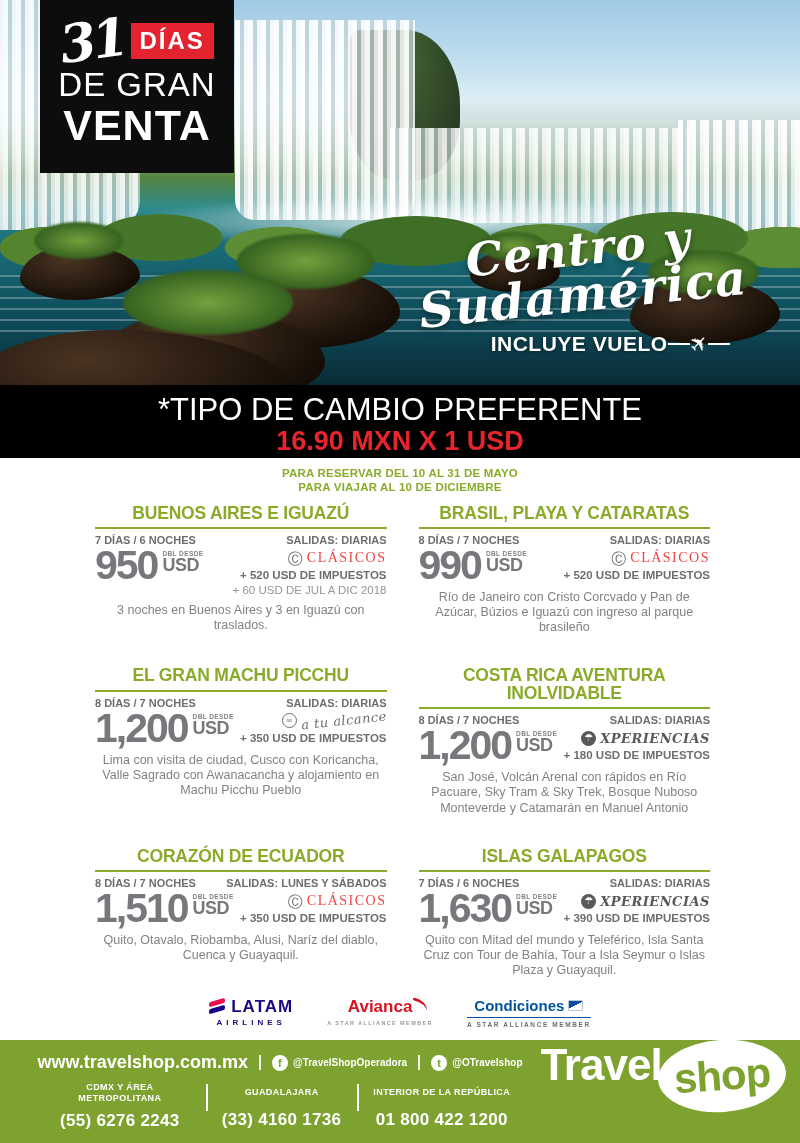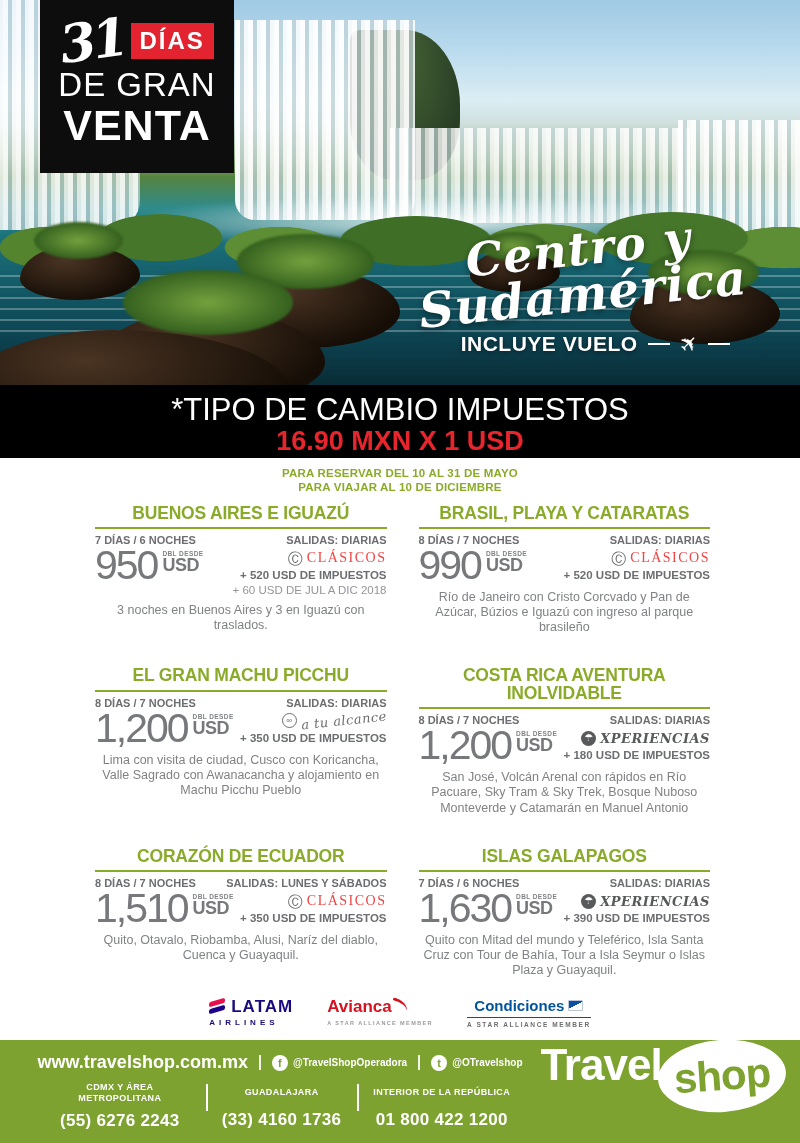--- a/index.html
+++ b/index.html
@@ -54,21 +54,21 @@
     padding:4px 9px; letter-spacing:2px;}
   .badge-l2{ font-size:33px; letter-spacing:1px; font-weight:normal; margin-top:4px;}
   .badge-l3{ font-size:43px; font-weight:bold; letter-spacing:1px; line-height:1;}
 
   
   .hero-title{ position:absolute; right:55px; top:228px; text-align:center; color:#fff;
     font-family:"DejaVu Serif", serif; font-style:italic; font-weight:bold;
     transform:rotate(-6deg); text-shadow:0 2px 6px rgba(0,0,0,.45); line-height:.95;}
   .hero-title .l1{ font-size:46px; letter-spacing:1px;}
   .hero-title .l2{ font-size:48px; letter-spacing:1px;}
-  .hero-sub{ position:absolute; right:70px; top:332px; display:flex; align-items:center; gap:10px; color:#fff;}
+  .hero-sub{ position:absolute; right:70px; top:332px; display:flex; align-items:center; color:#fff;}
   .hero-sub .txt{ font-size:21px; font-weight:bold; letter-spacing:.5px; text-shadow:0 1px 4px rgba(0,0,0,.5);}
   .hero-sub .dash{ width:22px; height:2px; background:#fff;}
   .hero-sub .plane{ font-size:22px; line-height:1; transform:rotate(-45deg);}
 
   
   .band{ width:800px; height:73px; background:#000; color:#fff; text-align:center; padding-top:9px;}
   .band .t1{ font-size:31px; letter-spacing:0; font-weight:normal; line-height:1.05;}
   .band .t2{ font-size:27px; font-weight:bold; color:#e8242c; line-height:1.1;}
 
   .booking{ text-align:center; padding:9px 0 6px; color:#8aab2a; font-weight:bold;
@@ -77,21 +77,21 @@
   
   .cards{ display:grid; grid-template-columns:1fr 1fr; column-gap:30px; row-gap:24px;
     padding:4px 90px 0 95px;gap:32px; }
   .card{ width:100%; }
   .card h3{ color:#8aab2a; font-size:17.5px; font-weight:bold; text-align:center;
     letter-spacing:-.2px; line-height:1; padding-bottom:5px; border-bottom:2.5px solid #8aab2a;}
   .meta{ display:flex; justify-content:space-between; margin-top:5px;
     font-size:11px; font-weight:bold; color:#6d6e71; letter-spacing:0;}
   .price-row{ display:flex; justify-content:space-between; align-items:flex-start; margin-top:3px;}
   .price-left{ display:flex; align-items:flex-start;}
-  .price-num{ font-size:41px; font-weight:normal; color:#77787b; line-height:.82; letter-spacing:-2px;}
+  .price-num{ font-size:41px; font-weight:bold; color:#77787b; line-height:.82; letter-spacing:-2px;}
   .price-cur{ margin-left:5px; padding-top:1px;}
   .dbl{ font-size:6.5px; font-weight:bold; color:#808285; letter-spacing:.4px; white-space:nowrap;}
   .usd{ font-size:18px; font-weight:bold; color:#77787b; line-height:.95; letter-spacing:-.5px;}
   .price-right{ text-align:right; }
   .brand{ display:flex; justify-content:flex-end; align-items:center; gap:4px; height:18px;}
   .brand-c{ font-size:15px; color:#6d6e71; line-height:1;}
   .brand-clasicos{ font-family:"Liberation Serif", serif; font-size:14px; color:#ef4444; letter-spacing:1.5px;}
   .xp-circle{ width:15px; height:15px; border-radius:50%; background:#58595b; color:#fff;
     font-size:10px; display:flex; align-items:center; justify-content:center; line-height:1;}
   .brand-xp{ font-family:"DejaVu Serif", serif; font-style:italic; font-weight:bold;
@@ -99,21 +99,21 @@
   .al-circle{ width:15px; height:15px; border-radius:50%; border:1.5px solid #6d6e71; color:#6d6e71;
     font-size:8px; display:flex; align-items:center; justify-content:center; line-height:1;}
   .brand-al{ font-family:"DejaVu Serif", serif; font-style:italic; font-size:13px; color:#6d6e71;
     transform:rotate(-6deg); letter-spacing:.5px;}
   .taxes{ font-size:11.5px; font-weight:bold; color:#6d6e71; margin-top:2px; letter-spacing:0;}
   .extra{ font-size:11.5px; font-weight:normal; color:#939598; margin-top:3px;}
   .desc{ text-align:center; font-size:12.5px; color:#808285; line-height:1.22; margin-top:7px;}
 
   
   .airlines{ display:flex; justify-content:center; align-items:flex-start; gap:34px; margin-top:18px; height:42px;}
-  .air{ text-align:left; }
+  .air{ text-align:center; }
   .latam-top{ display:flex; align-items:center; gap:5px; justify-content:center;}
   .latam-mark{ position:relative; width:17px; height:15px; display:inline-block;}
   .latam-mark i{ position:absolute; left:0; width:16px; height:5px; transform:skewY(-16deg);}
   .latam-mark .mk1{ top:1px; background:#e8114b; border-radius:2px;}
   .latam-mark .mk2{ top:8px; background:#1b0088; border-radius:2px;}
   .latam-name{ font-size:17px; font-weight:bold; color:#190a7e; letter-spacing:1px;}
   .latam-sub{ font-size:8px; font-weight:bold; color:#190a7e; letter-spacing:4px; margin-top:1px;}
   .av-name{ font-size:17px; font-weight:bold; color:#d6121f; letter-spacing:0; position:relative; display:inline-block;}
   .av-swoosh{ position:absolute; right:-16px; top:2px; width:16px; height:10px;
     border-top:3px solid #d6121f; border-radius:0 100% 0 0; transform:rotate(14deg);}
@@ -190,21 +190,21 @@
   </div>
   <div class="hero-sub">
     <span class="txt">INCLUYE VUELO</span>
     <span class="dash"></span>
     <span class="plane">✈</span>
     <span class="dash"></span>
   </div>
 </div>
 
 <div class="band">
-  <div class="t1">*TIPO DE CAMBIO IMPUESTOS</div>
+  <div class="t1">*TIPO DE CAMBIO PREFERENTE</div>
   <div class="t2">16.90 MXN X 1 USD</div>
 </div>
 
 <div class="booking">
   <div>PARA RESERVAR DEL 10 AL 31 DE MAYO</div>
   <div>PARA VIAJAR AL 10 DE DICIEMBRE</div>
 </div>
 
 <div class="cards">
 

